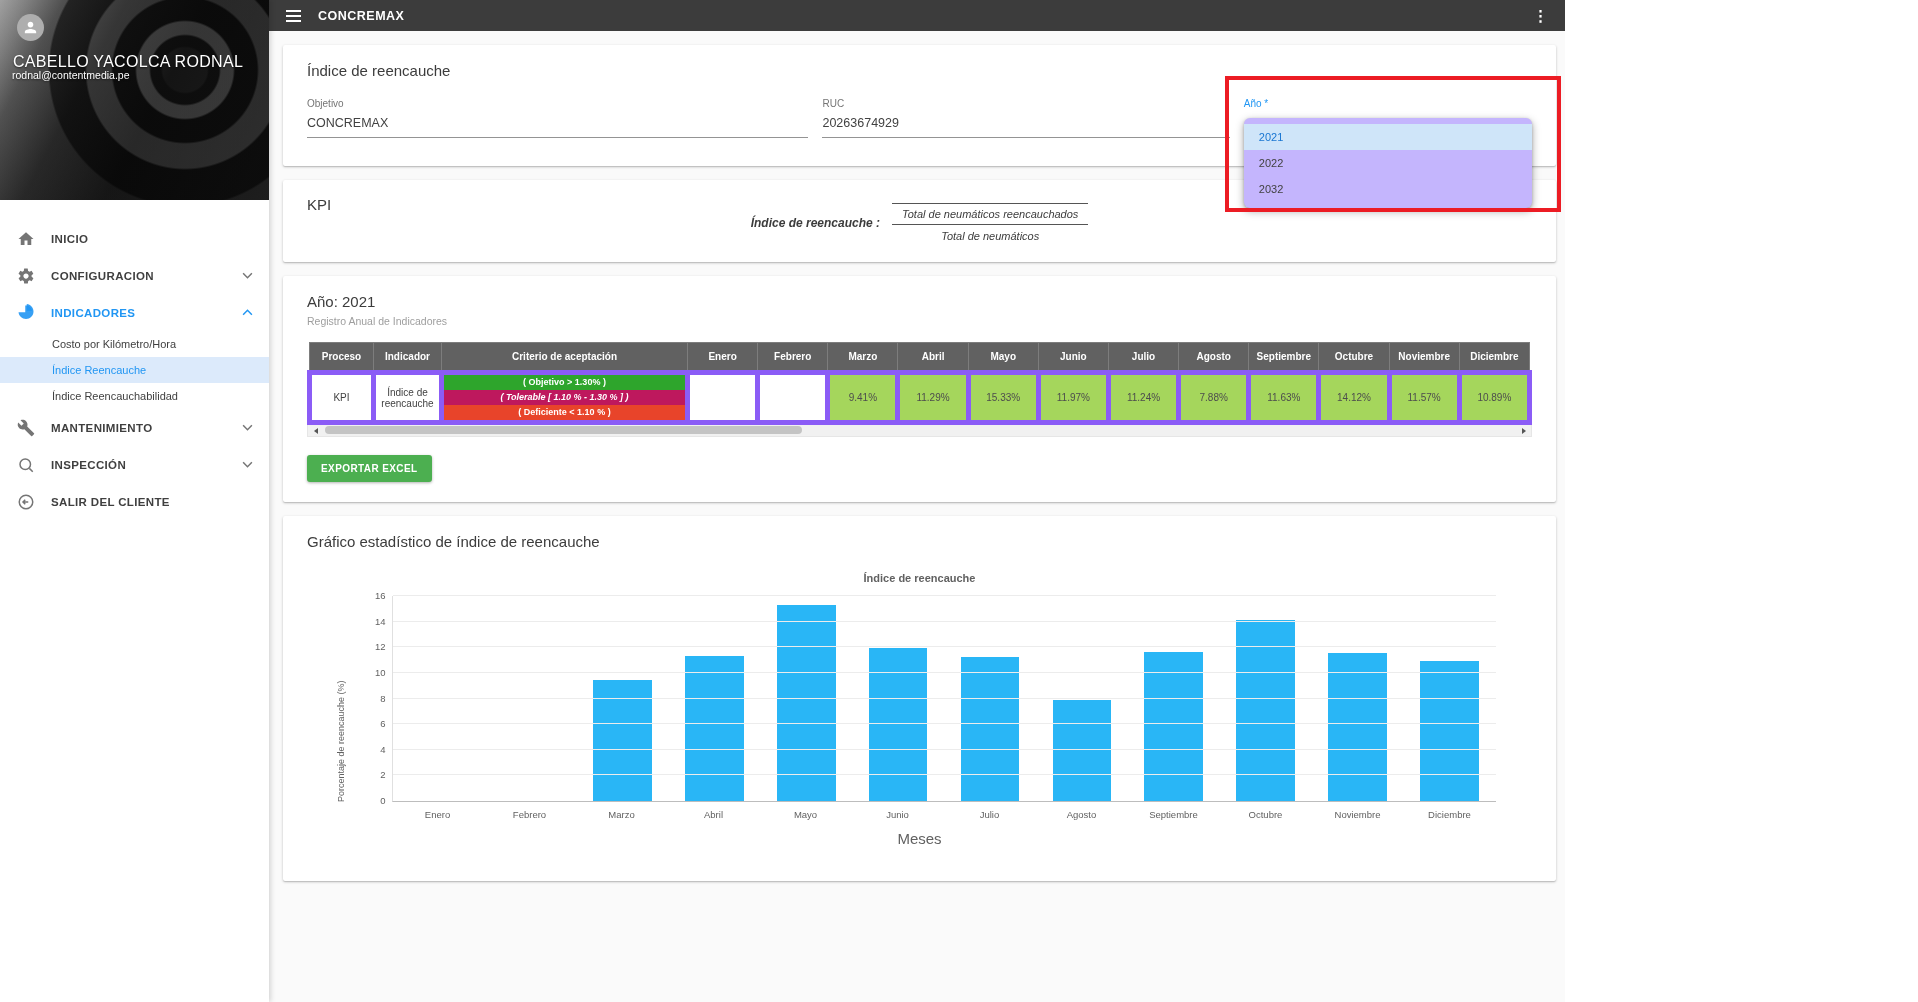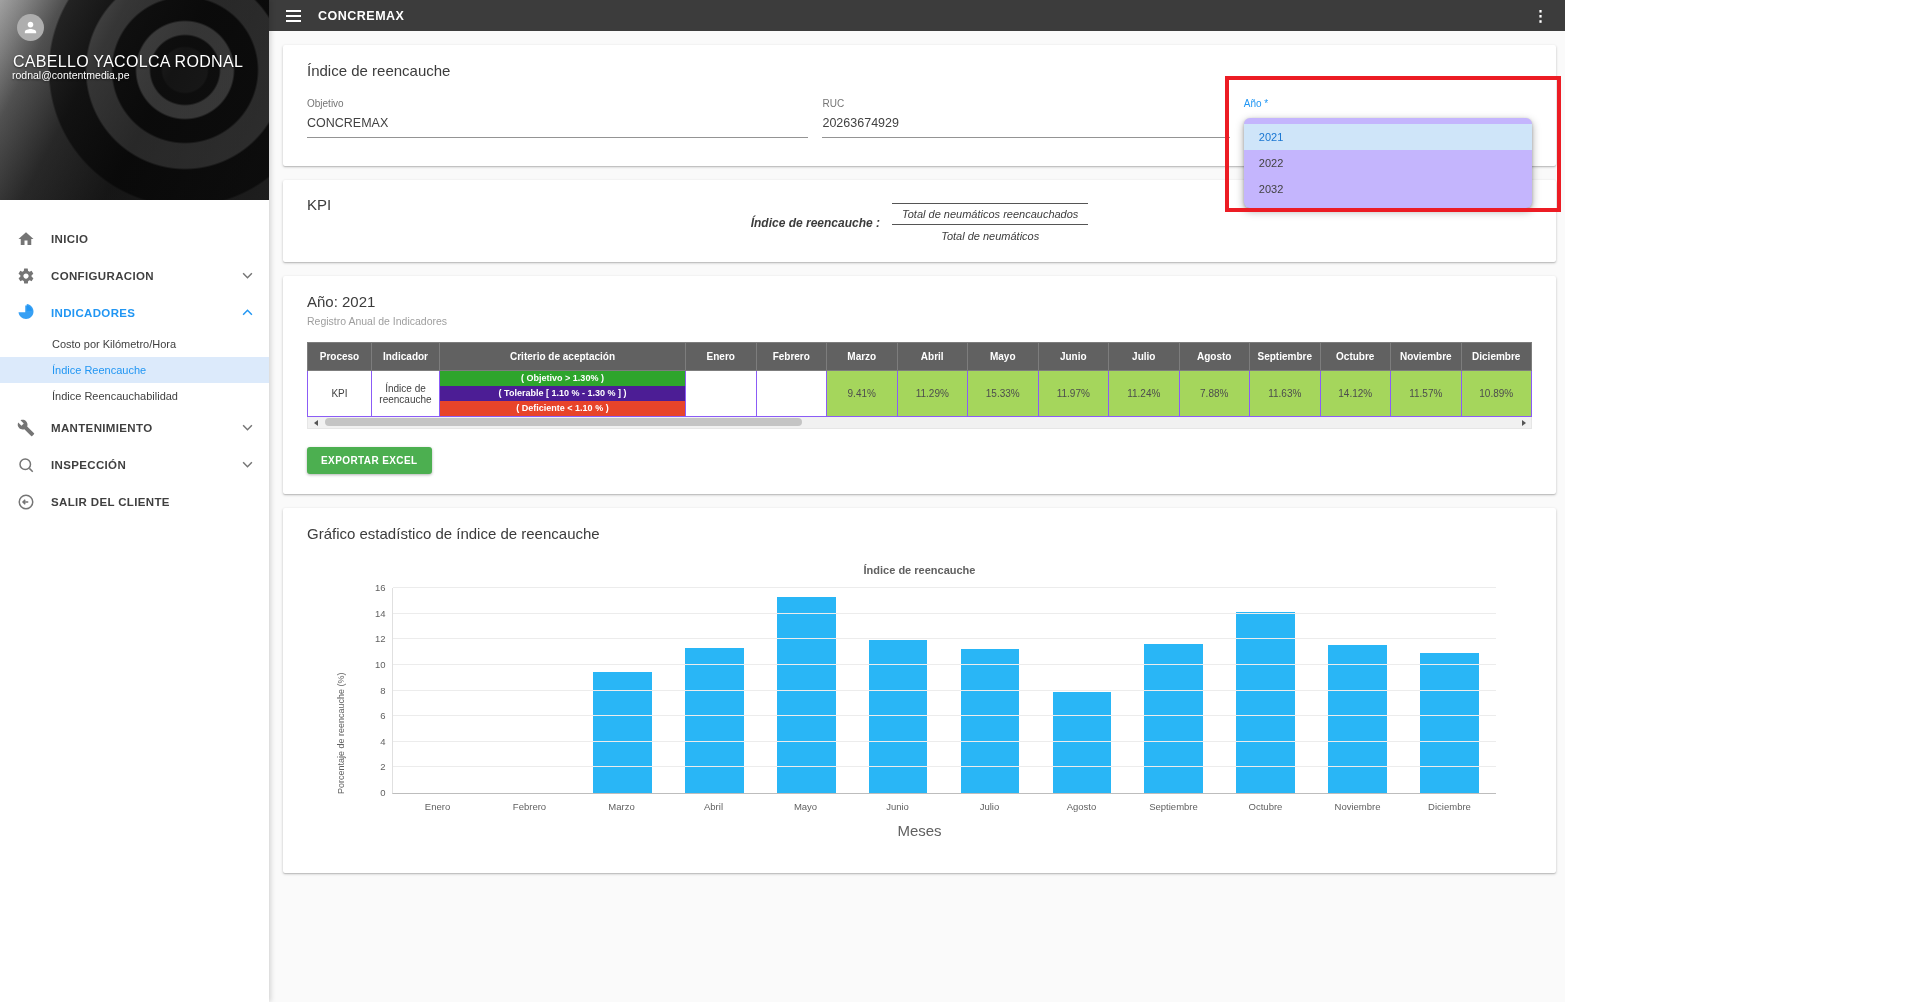--- a/index.html
+++ b/index.html
@@ -55,21 +55,21 @@
   .formula-label{font-size:12px;font-style:italic;font-weight:700;color:#3c3c3c;margin-top:13px}
   .fraction{text-align:center;font-size:11px;font-style:italic;color:#3c3c3c}
   .numerator{padding:4px 10px;border-top:1px solid #555;border-bottom:1px solid #555}
   .denominator{padding-top:5px}
 
   
   .table-card{padding:17px 24px 14px}
   .tbl-sub{font-size:10.5px;color:#9e9e9e;margin-top:5px}
   table{border-collapse:collapse;width:100%;margin-top:15px;table-layout:fixed}
   th{background:#616161;color:#fff;font-size:10px;padding:8px 3px;border:1px solid #7d7d7d;font-weight:700}
-  td{border:1px solid #8b5cf6;font-size:10px;color:#424242;text-align:center;background:#fff;vertical-align:middle}
+  td{border:5px solid #8b5cf6;font-size:10px;color:#424242;text-align:center;background:#fff;vertical-align:middle}
   td.month-val{background:#a5d65c;color:#4d4d4d}
   td.crit-cell{padding:0}
   .crit{display:block;height:15px;line-height:15px;color:#fff;font-size:9px;font-weight:700;text-align:center;overflow:hidden;white-space:nowrap}
   .w-proceso{width:64px}.w-indicador{width:68px}.w-criterio{width:246px}
   .hscroll{display:flex;align-items:center;height:12px;background:#f1f1f1;margin-top:0;border:1px solid #e6e6e6;border-top:none}
   .scroll-arrow{width:15px;height:10px;display:flex;align-items:center;justify-content:center;cursor:pointer}
   .tri-left{width:0;height:0;border-top:3px solid transparent;border-bottom:3px solid transparent;border-right:4px solid #555}
   .tri-right{width:0;height:0;border-top:3px solid transparent;border-bottom:3px solid transparent;border-left:4px solid #555}
   .scroll-track{flex:1;position:relative;height:100%}
   .scroll-thumb{position:absolute;left:2px;top:1px;width:40%;height:8px;background:#c4c4c4;border-radius:4px;cursor:grab}
@@ -260,21 +260,21 @@
                 <th class="w-month">Noviembre</th>
                 <th class="w-month">Diciembre</th>
               </tr>
             </thead>
           <tbody>
               <tr>
                 <td>KPI</td>
                 <td>Índice de reencauche</td>
                 <td class="crit-cell">
                   <div class="crit" style="background: rgb(46, 165, 44);">( Objetivo &gt; 1.30% )</div>
-                  <div class="crit" style="background: #4c1d95;">( Tolerable [ 1.10 % - 1.30 % ] )</div>
+                  <div class="crit" style="background: #be185d; font-style: italic;">( Tolerable [ 1.10 % - 1.30 % ] )</div>
                   <div class="crit" style="background: rgb(232, 68, 42);">( Deficiente &lt; 1.10 % )</div>
                 </td>
                 <td></td>
                 <td></td>
                 <td class="month-val" style="background: rgb(165, 214, 92);">9.41%</td>
                 <td class="month-val" style="background: rgb(165, 214, 92);">11.29%</td>
                 <td class="month-val" style="background: rgb(165, 214, 92);">15.33%</td>
                 <td class="month-val" style="background: rgb(165, 214, 92);">11.97%</td>
                 <td class="month-val" style="background: rgb(165, 214, 92);">11.24%</td>
                 <td class="month-val" style="background: rgb(165, 214, 92);">7.88%</td>

